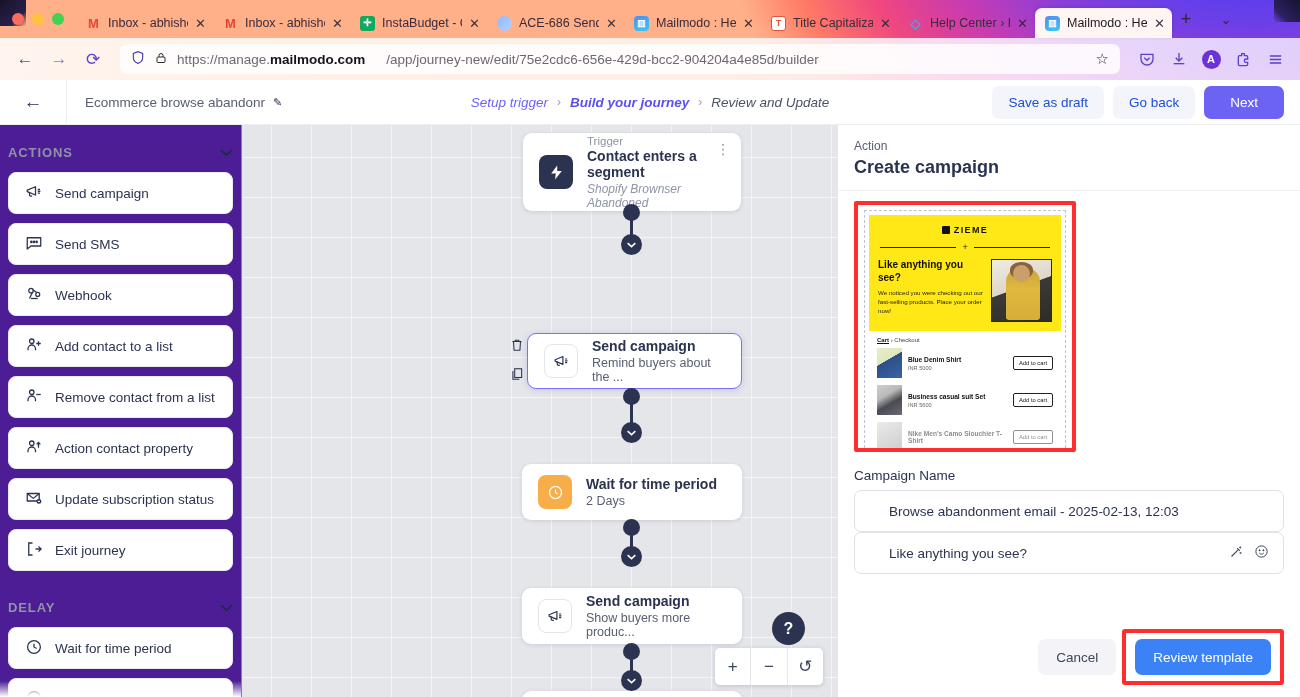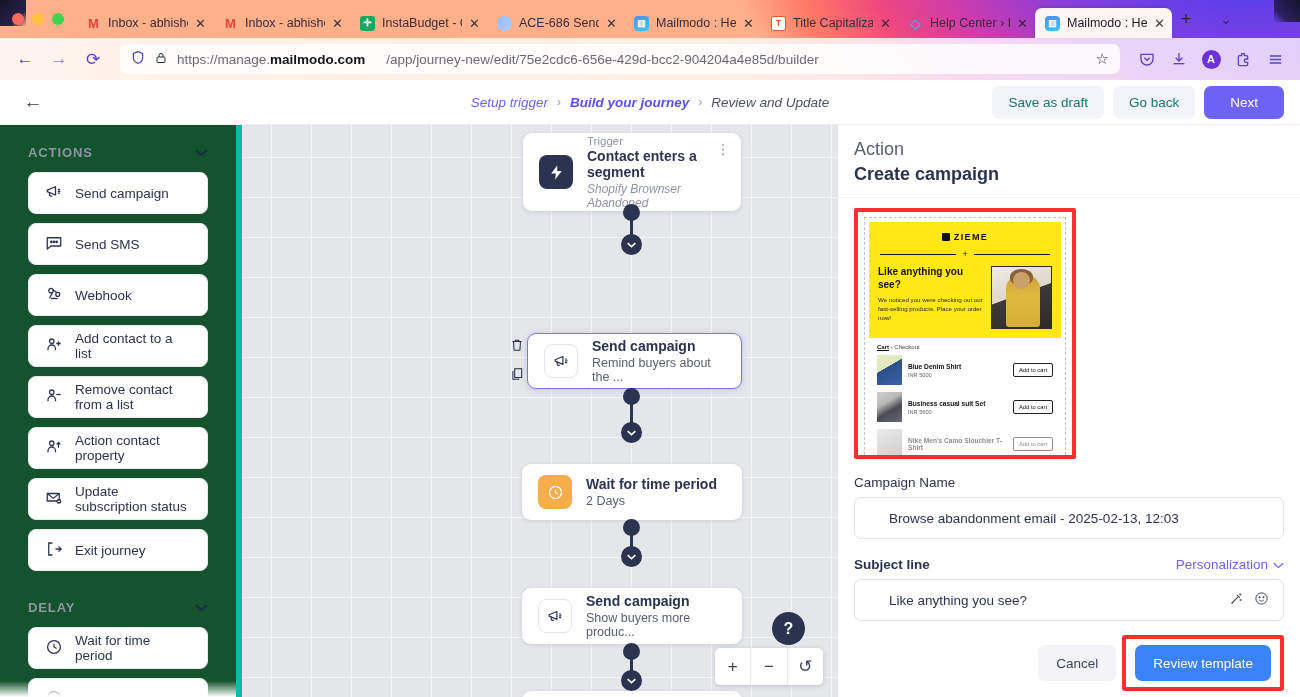--- a/index.html
+++ b/index.html
@@ -115,32 +115,32 @@
   }
   .bc { color: #6c63f5; font-style: italic; }
   .bc.current { color: #5a50f0; font-weight: bold; }
   .bc.muted { color: #4c5265; }
   .bc-sep { color: #9aa0b0; font-size: 12px; }
   .header-actions {
     margin-left: auto; display: flex; align-items: center; gap: 9px; padding-right: 16px;
   }
   .hbtn {
     height: 33px; padding: 0 16px; border-radius: 7px; border: none;
-    background: #f4f4fb; color: #0f766e; font-size: 13.5px; cursor: pointer;
+    background: #f4f4fb; color: #1d4ed8; font-size: 13.5px; cursor: pointer;
     font-family: inherit; display: flex; align-items: center;
   }
   .hbtn.primary { background: #6c63f5; color: #fff; padding: 0 26px; }
 
   
   .main { display: flex; width: 1300px; height: 572px; }
 
   
   .sidebar {
-    width: 242px; flex: none; background: #14532d; border-right: 6px solid #14b8a6;
-    padding: 0 28px; overflow: hidden; position: relative;
+    width: 242px; flex: none; background: #4c1d95; border-right: 1px solid #14b8a6;
+    padding: 0 8px; overflow: hidden; position: relative;
   }
   .sec-head {
     display: flex; align-items: center; justify-content: space-between;
     padding: 20px 0 12px 0;
   }
   .sec-title { font-size: 13px; letter-spacing: .9px; color: #8e94a6; font-weight: bold; }
   .chev { font-size: 11px; color: #1f2b47; }
   .act-item {
     height: 42px; border: 1px solid #e8eaef; border-radius: 8px; background: #fff;
     display: flex; align-items: center; gap: 12px; padding: 0 16px; margin-bottom: 9px;
@@ -201,21 +201,21 @@
   .zc + .zc { border-left: 1px solid #e6e8ee; }
   .help-fab {
     position: absolute; right: 33px; bottom: 52px; width: 33px; height: 33px; border-radius: 50%;
     background: #2b3350; color: #fff; display: flex; align-items: center; justify-content: center;
     font-size: 16px; font-weight: bold; cursor: pointer;
   }
 
   
   .panel { width: 462px; flex: none; background: #fff; display: flex; flex-direction: column; }
   .panel-head { padding: 14px 16px 12px 16px; border-bottom: 1px solid #eceef2; }
-  .panel-kicker { font-size: 18px; color: #5a6073; margin-bottom: 4px; }
+  .panel-kicker { font-size: 12px; color: #5a6073; margin-bottom: 4px; }
   .panel-title { font-size: 18px; font-weight: bold; color: #2b3350; }
   .panel-body { padding: 10px 16px 0 16px; flex: 1; position: relative; }
 
   
   .preview-wrap {
     width: 222px; border: 4px solid #ff2d2d; border-radius: 2px; overflow: hidden;
     background: #fff; padding: 5px 6px 0 6px; height: 251px;
   }
   .preview-inner { border: 1px dashed #bfc4cf; border-bottom: none; height: 100%; overflow: hidden; padding: 4px; background:#fff;}
   .pv-hero { background: #ffe816; padding: 10px 9px 9px 9px; }
@@ -406,20 +406,24 @@
         <svg width="17" height="17" viewBox="0 0 24 24" fill="none" stroke="currentColor" stroke-width="2">
             <path d="M4 7h16M4 12h16M4 17h16"></path>
           </svg>
       </div>
     </div>
   </div>
 </div>
 
 <div class="app-header">
   <div class="back-arrow">←</div>
+  <div class="journey-name">
+    <span>Ecommerce browse abandonr</span>
+    <span class="pencil">✎</span>
+  </div>
   <div class="breadcrumbs">
     <span class="bc">Setup trigger</span>
     <span class="bc-sep">›</span>
     <span class="bc current">Build your journey</span>
     <span class="bc-sep">›</span>
     <span class="bc muted">Review and Update</span>
   </div>
   <div class="header-actions">
     <button class="hbtn">Save as draft</button>
     <button class="hbtn">Go back</button>
@@ -744,31 +748,20 @@
           </div>
 
         </div>
       </div>
 
       <div class="field-label">Campaign Name</div>
       <div class="input">
         <span class="val">Browse abandonment email - 2025-02-13, 12:03</span>
       </div>
 
-      <div class="field-row">
-        <span class="field-label">Subject line</span>
-        <span class="personalization">
-          <span>Personalization</span>
-          <span>
-            <svg width="11" height="7" viewBox="0 0 14 9" fill="none" stroke="currentColor" stroke-width="1.6">
-                <polyline points="1 1.5 7 7 13 1.5"></polyline>
-              </svg>
-          </span>
-        </span>
-      </div>
       <div class="input">
         <span class="val">Like anything you see?</span>
         <span class="ic">
           <svg width="15" height="15" viewBox="0 0 24 24" fill="none" stroke="currentColor" stroke-width="1.7">
               <path d="M4 20 14.5 9.5"></path>
               <path d="M13 6.5 17.5 11"></path>
               <path d="M18 4v3M16.5 5.5h3M18.5 13v2.5M17 14.2h3"></path>
             </svg>
         </span>
         <span class="ic">

